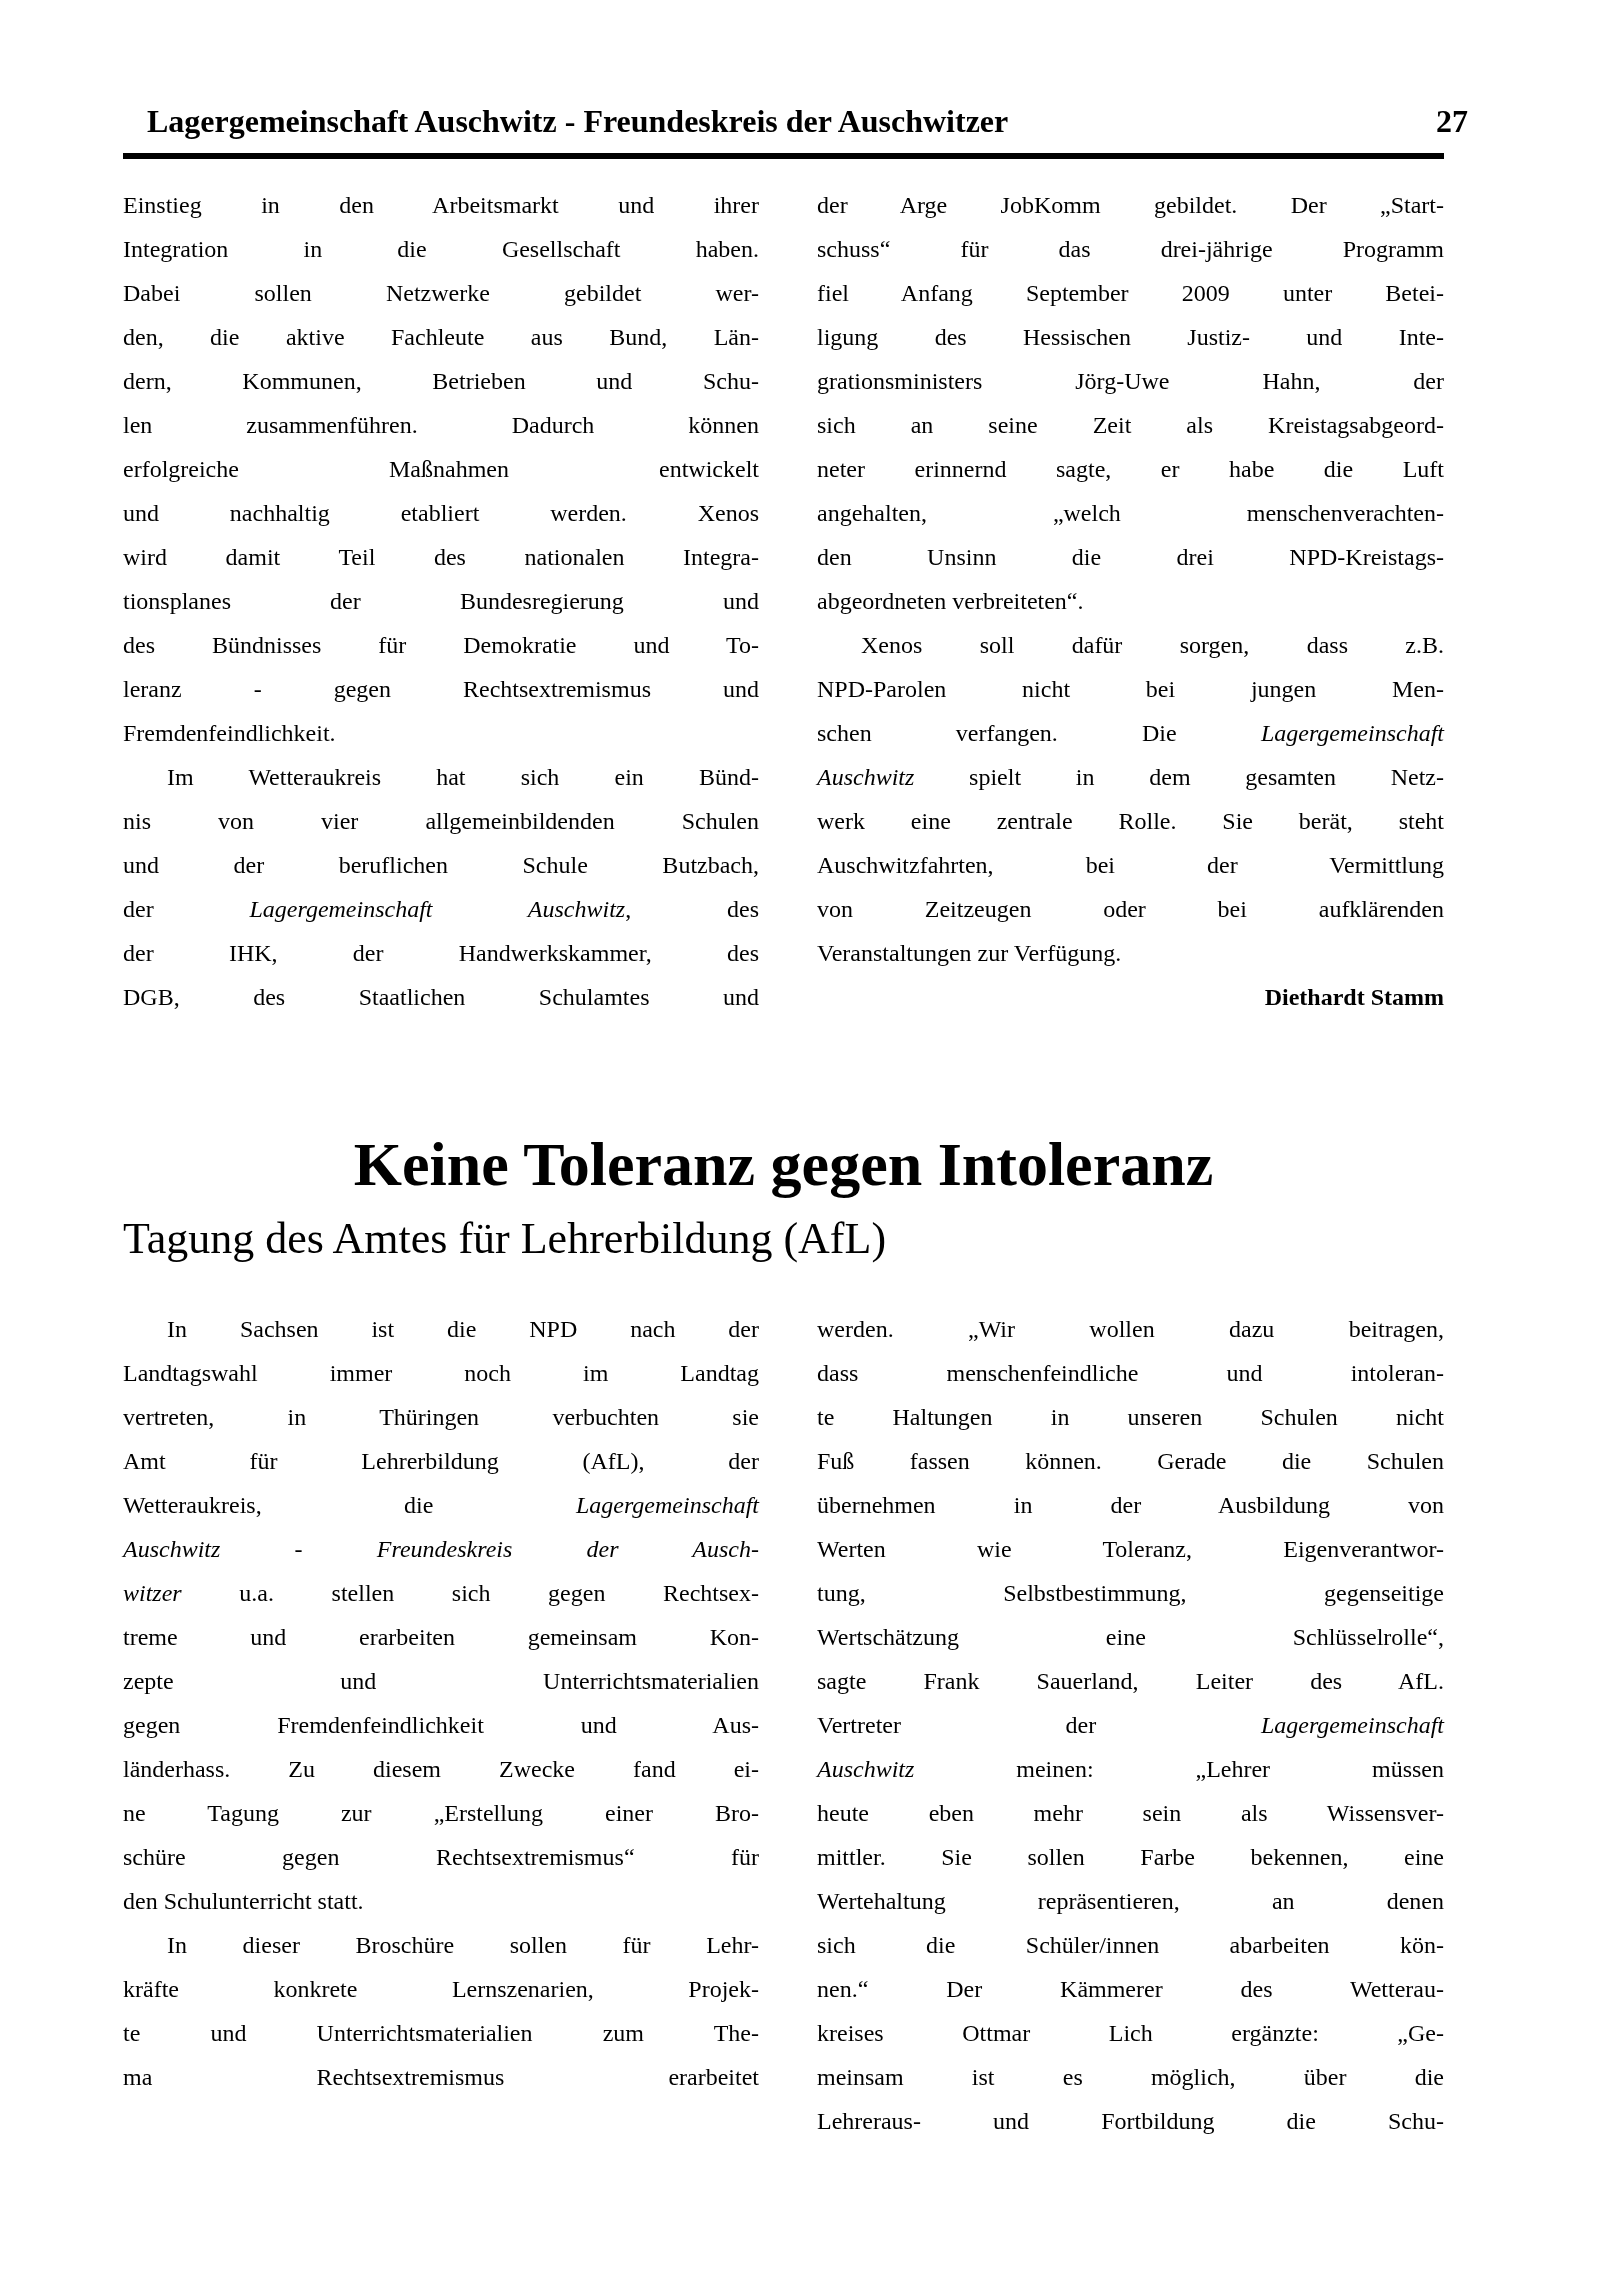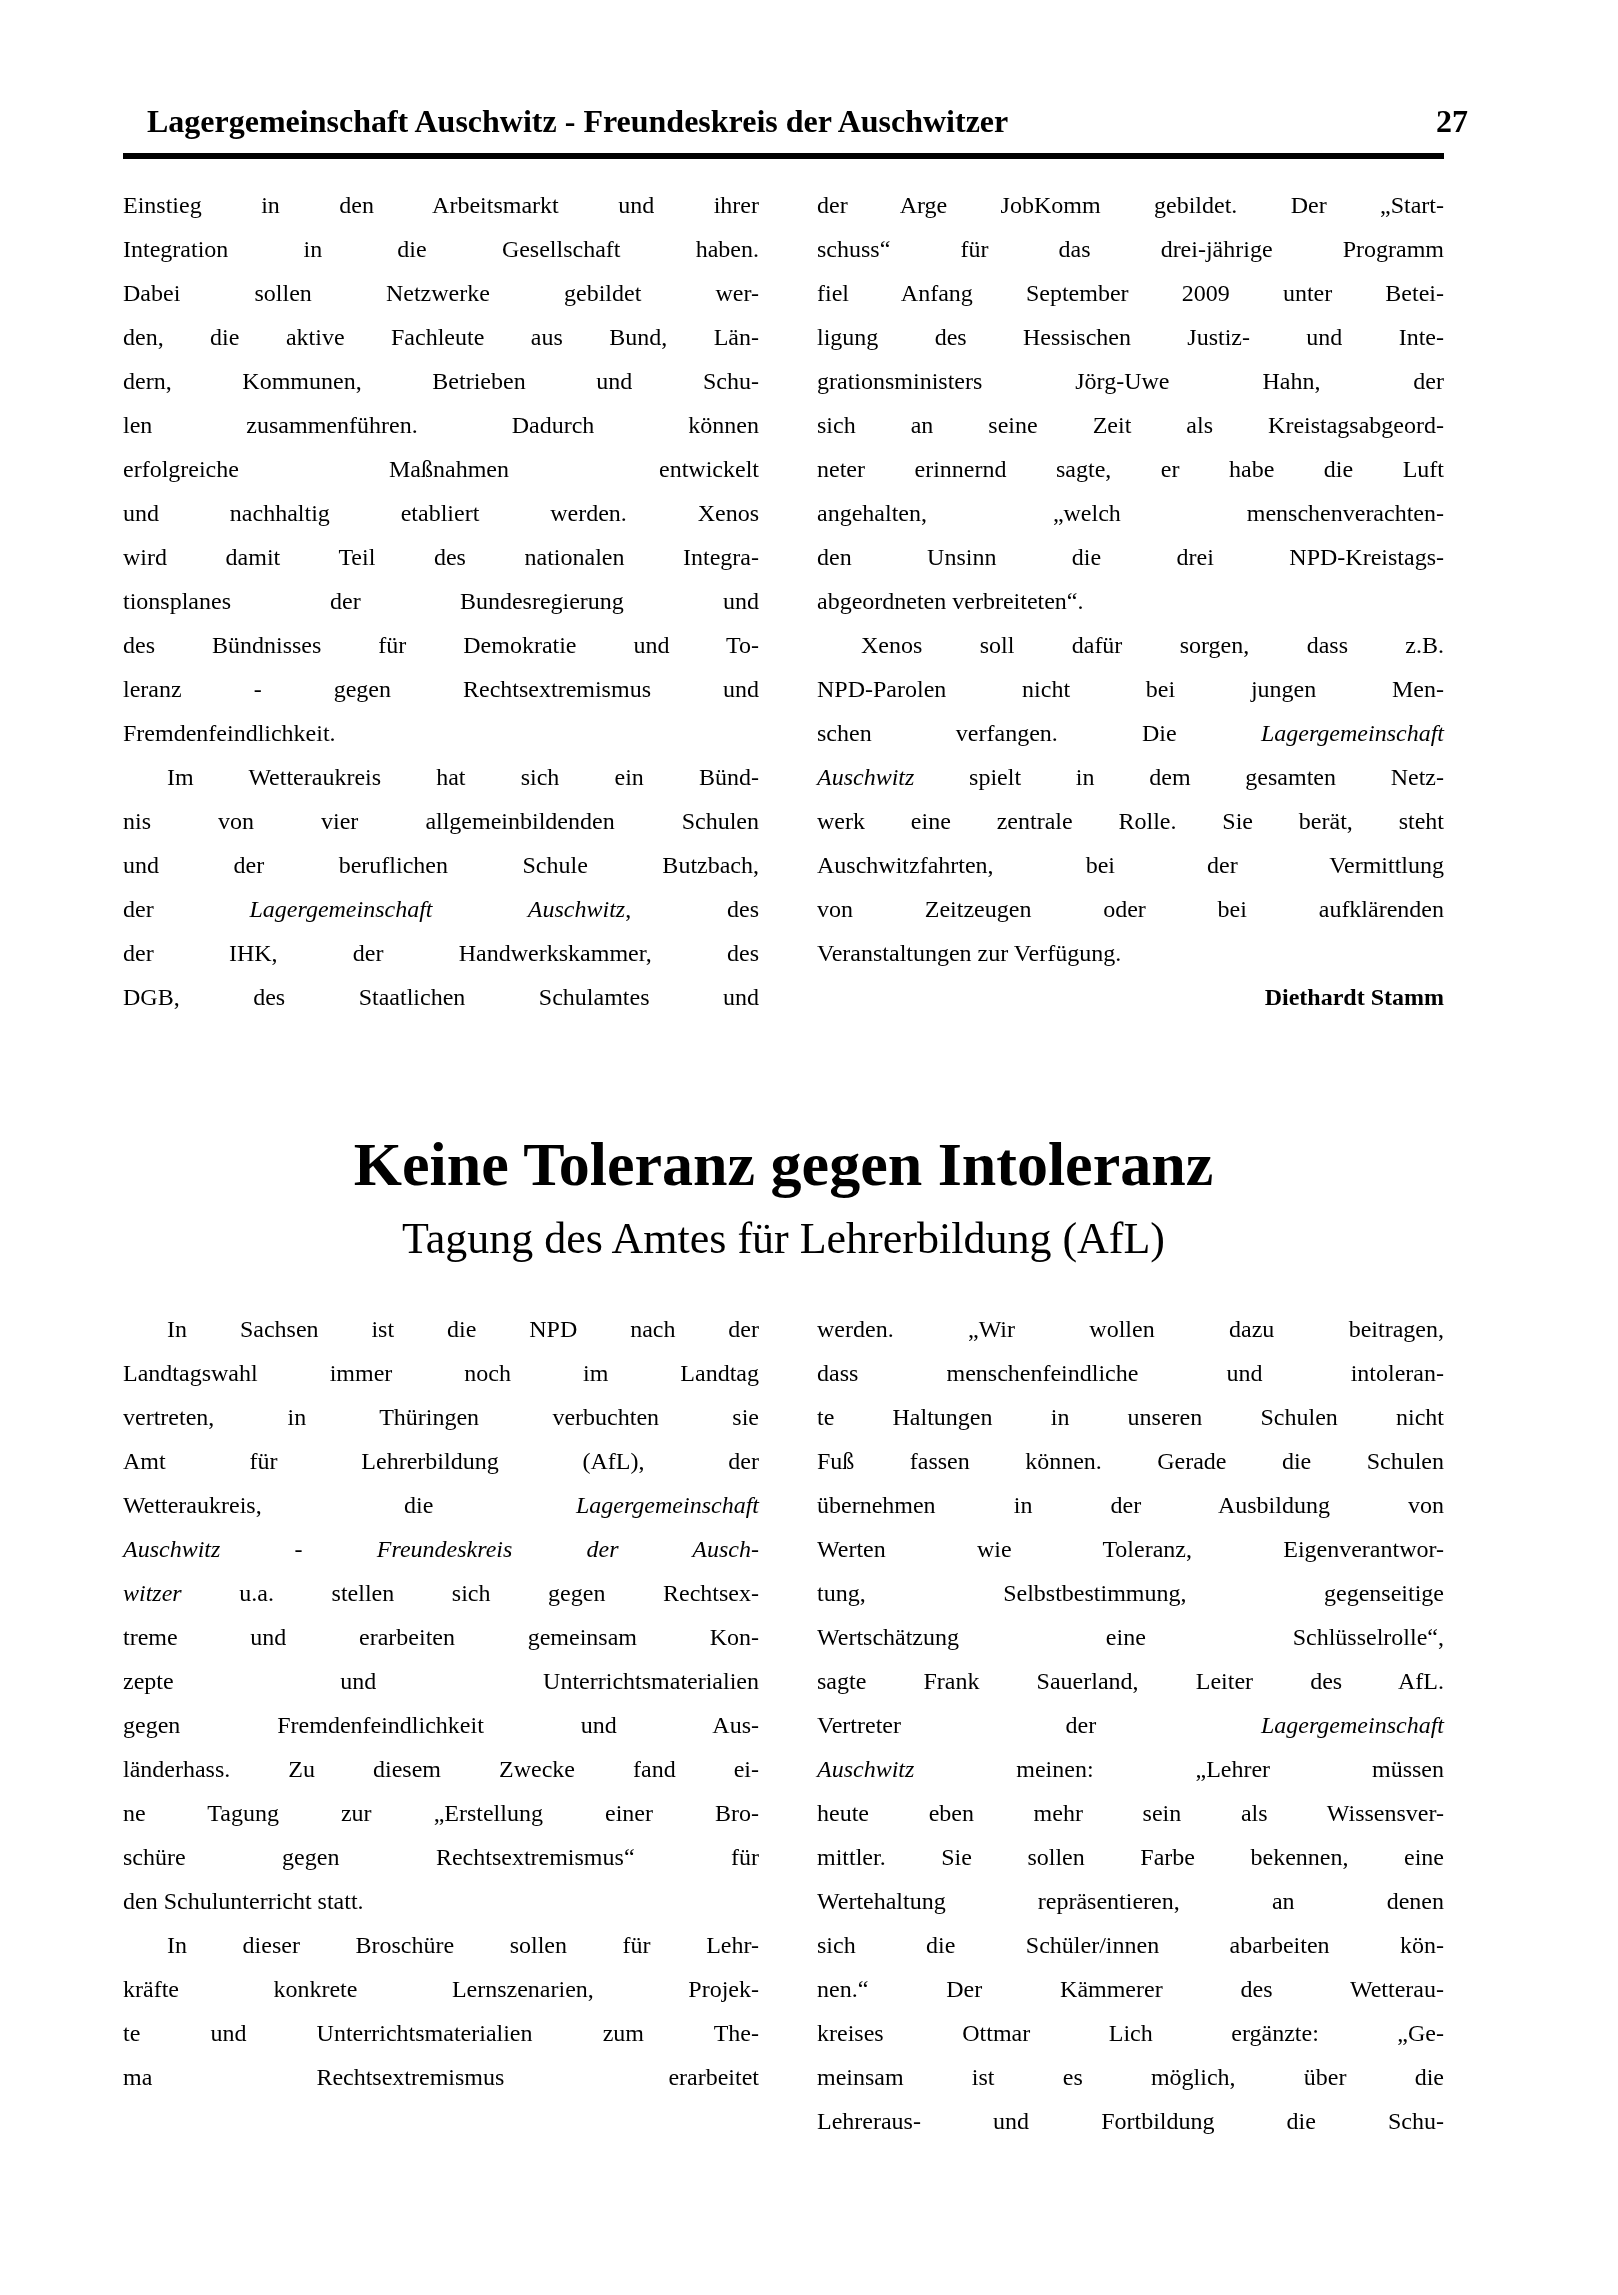--- a/index.html
+++ b/index.html
@@ -63,21 +63,21 @@
     text-align: center;
     font-weight: bold;
     font-size: 62px;
     line-height: 74px;
     white-space: nowrap;
   }
   .section-subtitle {
     position: absolute;
     left: 123px; top: 1211px;
     width: 1321px;
-    text-align: center;
+    text-align: left;
     font-size: 44px;
     line-height: 56px;
     white-space: nowrap;
   }
   i { font-style: italic; }
 </style>
 </head>
 <body>
 
 <div class="page">

